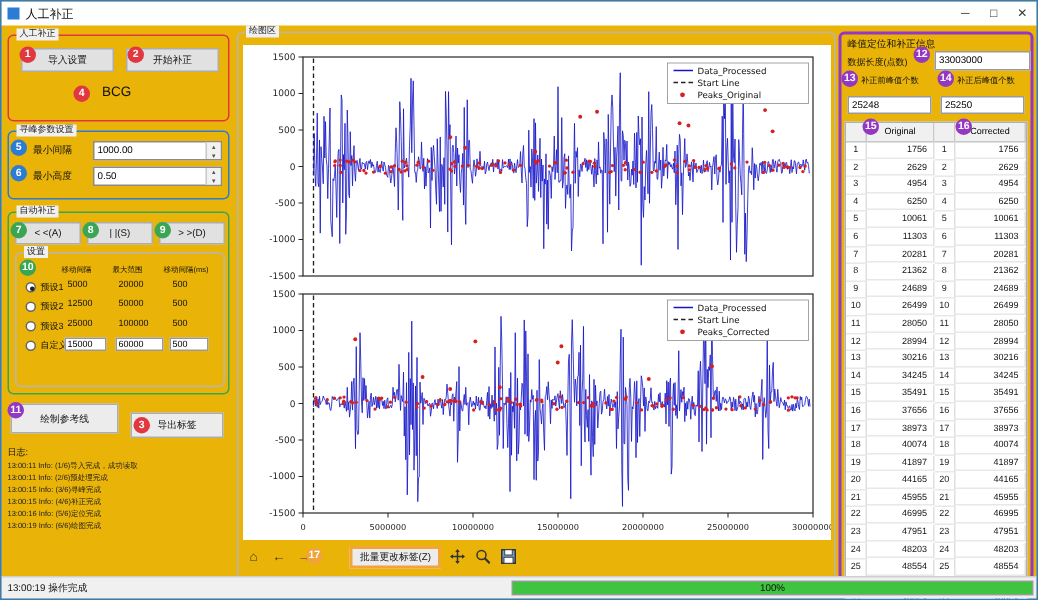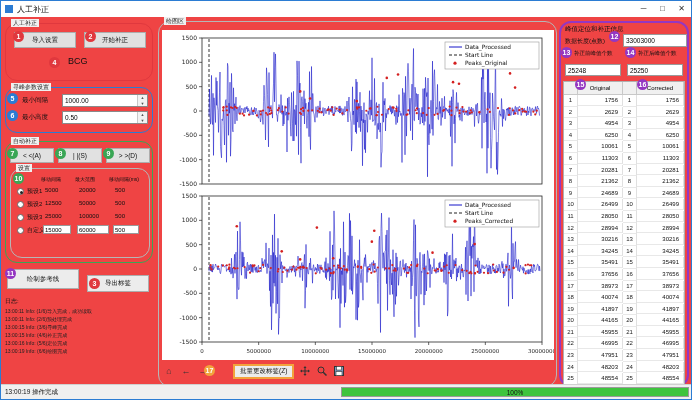--- a/index.html
+++ b/index.html
@@ -1,25 +1,25 @@
 <!DOCTYPE html>
 <html style="--c-red: #e0383e; --c-blue: #2b7cd3; --c-green: #3aa655; --c-purple: #9437c2; --c-orange: #f2a33c; --c-progress: #3ec43e;"><head>
 <meta charset="utf-8">
 <style>
   html,body{margin:0;padding:0;background:#d8d8d8;}
-  #app{position:relative;width:692px;height:400px;background:#ef4444;border:1px solid #2b7cd3;
+  #app{position:relative;width:692px;height:400px;background:#eab308;border:1px solid #2b7cd3;
        box-sizing:border-box;font-family:"Liberation Sans",sans-serif;overflow:hidden;}
   
   .titlebar{position:absolute;left:0;top:0;right:0;height:16px;background:#ffffff;display:flex;align-items:center;padding-left:4px;box-sizing:border-box;}
   .app-ico{width:8px;height:8px;background:#2b7cd3;margin-right:4px;}
   .wtitle{font-size:8px;color:#111;}
   .winctl{position:absolute;right:0;top:0;display:flex;}
   .winctl span{width:19px;height:15px;font-size:8px;display:flex;align-items:center;justify-content:center;color:#333;}
   
-  .group{position:absolute;border:1px solid #b6b6b6;border-radius:12px;box-sizing:border-box;}
+  .group{position:absolute;border:1px solid #b6b6b6;border-radius:4px;box-sizing:border-box;}
   .gtitle{position:absolute;top:-5px;left:5px;background:#f0f0f0;padding:0 2px;font-size:6px;line-height:8px;color:#222;white-space:nowrap;}
   .b-red{border:1px solid var(--c-red);}
   .b-blue{border:1px solid var(--c-blue);}
   .b-green{border:1px solid var(--c-green);}
   .b-purple{border:2px solid var(--c-purple);}
   .b-red2{border:2px solid var(--c-red);}
   .b-purple2{border:2px solid var(--c-purple);}
   .btn{position:absolute;background:#e1e1e1;border:1px solid #adadad;display:flex;align-items:center;justify-content:center;
        font-size:6.5px;color:#111;box-sizing:border-box;white-space:nowrap;}
   .spin{position:absolute;background:#fff;border:1px solid #8a8a8a;font-size:6.5px;display:flex;align-items:stretch;box-sizing:border-box;}

